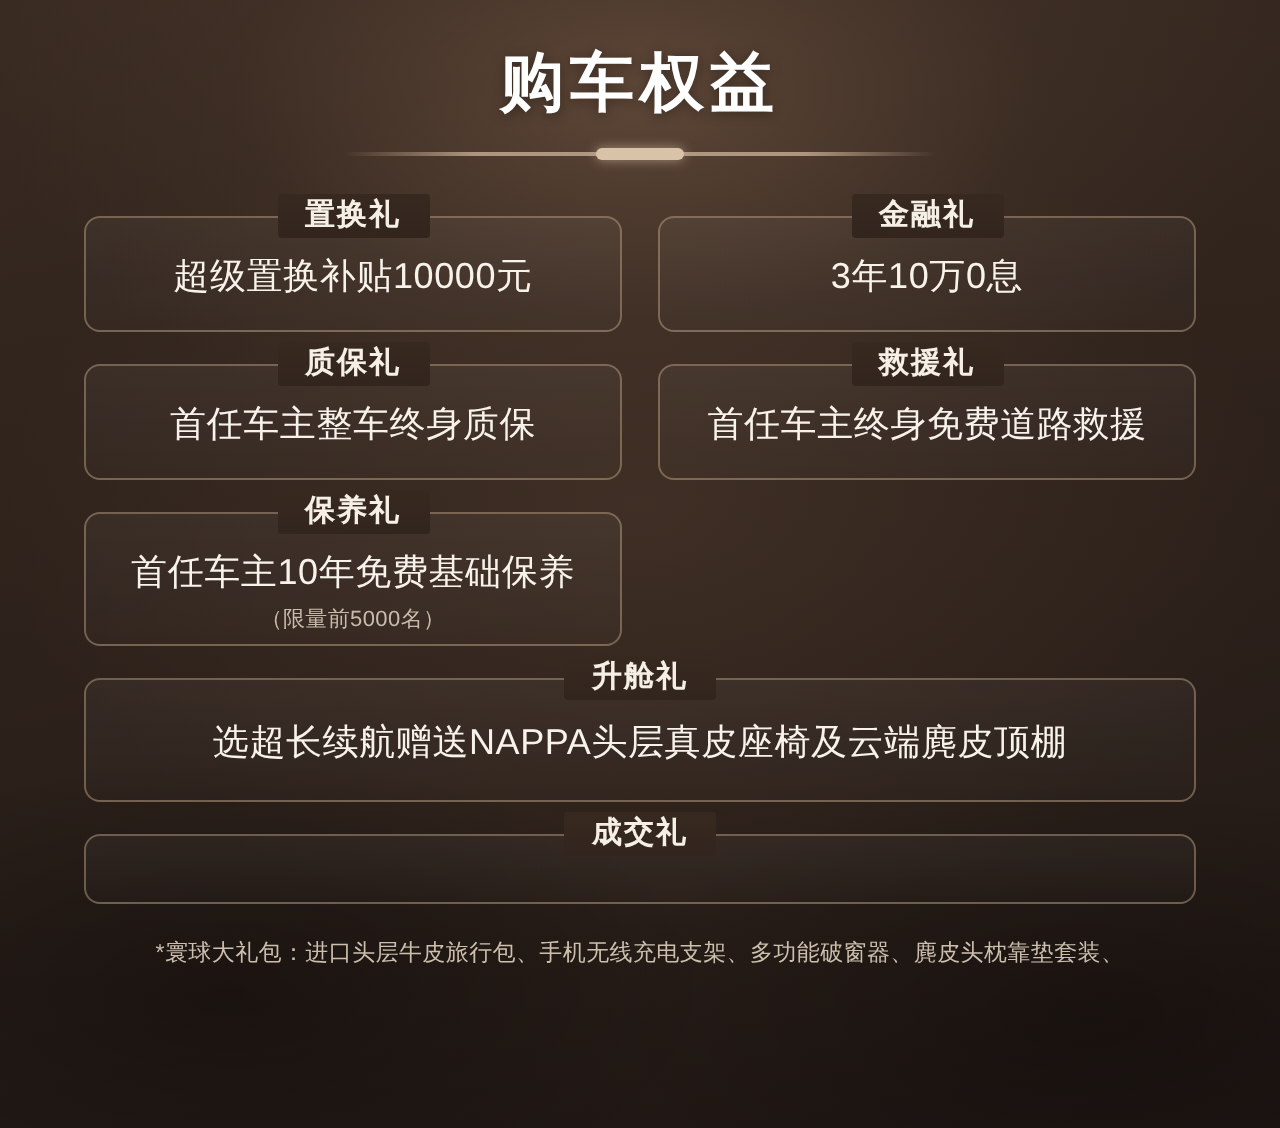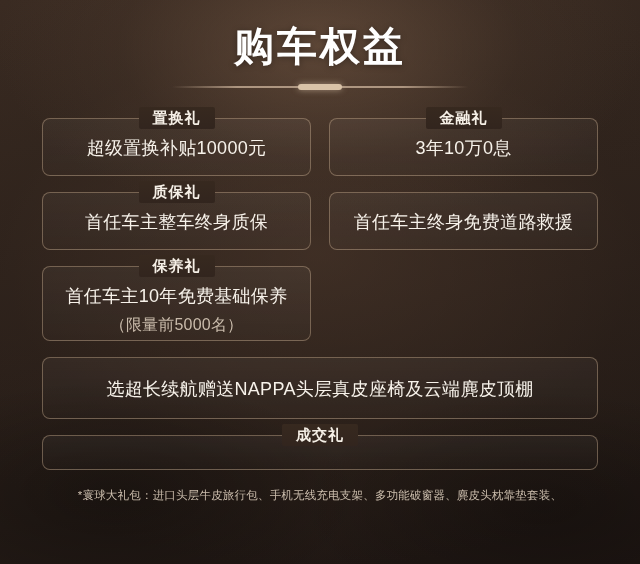--- a/index.html
+++ b/index.html
@@ -34,21 +34,21 @@
       radial-gradient(ellipse 55% 30% at 85% 90%, rgba(0,0,0,0.28) 0%, rgba(0,0,0,0) 70%);
   }
   .inner {
     position: relative;
     z-index: 2;
     padding: 0 42px;
   }
   .title {
     text-align: center;
     color: #ffffff;
-    font-size: 40px;
+    font-size: 32px;
     font-weight: bold;
     letter-spacing: 3px;
     padding-top: 22px;
     line-height: 1.2;
     text-shadow: 0 1px 6px rgba(0,0,0,0.35);
   }
   .divider {
     margin: 16px auto 0 auto;
     width: 296px;
     height: 2px;
@@ -108,21 +108,21 @@
   }
   .card-body {
     color: #f7f2ea;
     font-size: 18px;
     line-height: 1.5;
     letter-spacing: 0.3px;
   }
   .card-sub {
     color: #cbbda f;
     color: #c9bbab;
-    font-size: 16px;
+    font-size: 11px;
     line-height: 1.6;
     margin-top: 2px;
     letter-spacing: 0.2px;
   }
   .wide {
     grid-column: 1 / span 2;
   }
   .card.wide {
     padding-top: 18px;
     padding-bottom: 15px;
@@ -165,33 +165,39 @@
       </div>
 
       <div class="card">
         <div class="card-title-wrap">
           <div class="card-title-inner">质保礼</div>
         </div>
         <div class="card-body">首任车主整车终身质保</div>
       </div>
 
       <div class="card">
+        <div class="card-title-wrap">
+          <div class="card-title-inner">救援礼</div>
+        </div>
         <div class="card-body">首任车主终身免费道路救援</div>
       </div>
 
       <div class="card tall">
         <div class="card-title-wrap">
           <div class="card-title-inner">保养礼</div>
         </div>
         <div class="card-body">首任车主10年免费基础保养</div>
         <div class="card-sub">（限量前5000名）</div>
       </div>
 
 
       <div class="card wide">
+        <div class="card-title-wrap">
+          <div class="card-title-inner">升舱礼</div>
+        </div>
         <div class="card-body">选超长续航赠送NAPPA头层真皮座椅及云端麂皮顶棚</div>
       </div>
 
       <div class="card wide">
         <div class="card-title-wrap">
           <div class="card-title-inner">成交礼</div>
         </div>
       </div>
 
     </div>

